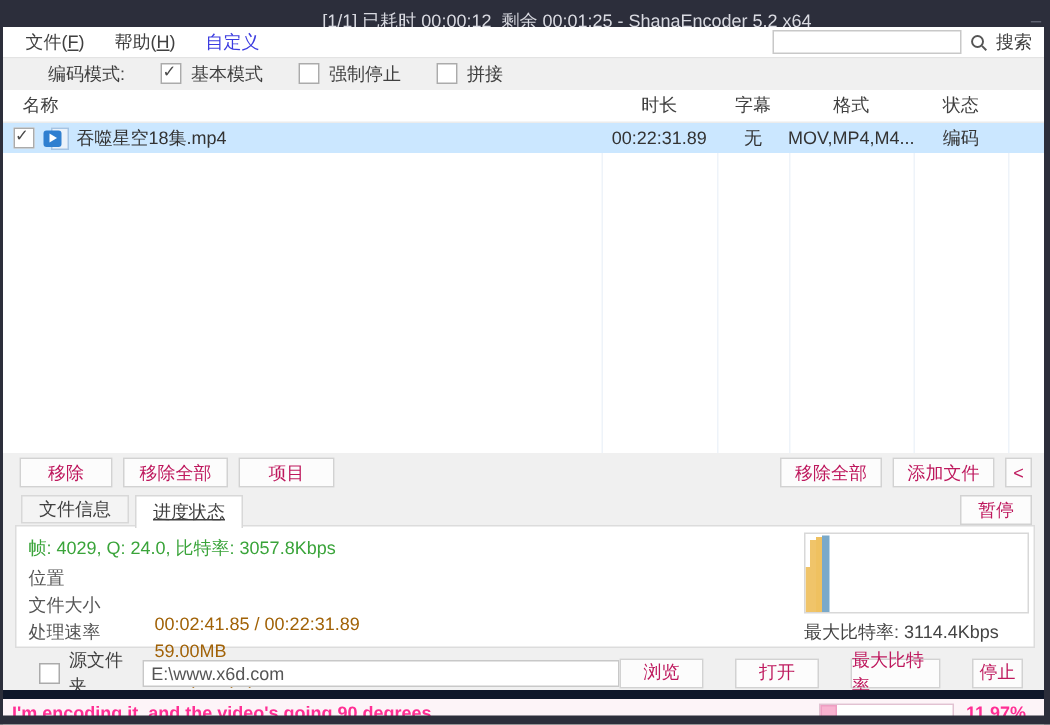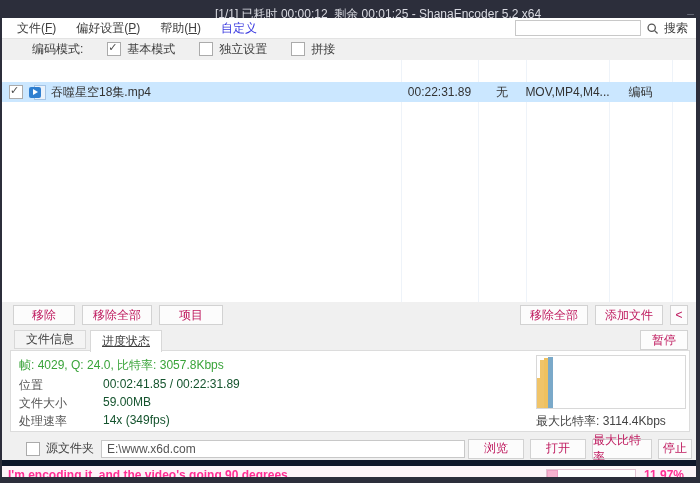--- a/index.html
+++ b/index.html
@@ -57,31 +57,31 @@
   .tabrow{position:absolute;left:2px;top:328px;width:694px;height:22px;}
   .tab{position:absolute;top:2px;height:19px;display:flex;align-items:center;justify-content:center;
     border:1px solid #d8d8d8;background:#f4f4f4;box-sizing:border-box;cursor:pointer;}
   .tab.active{background:#ffffff;border-bottom:none;height:22px;z-index:5;text-decoration:underline;}
   .pause-btn{position:absolute;right:8px;top:2px;width:48px;}
   
   .panel{position:absolute;left:10px;top:350px;width:678px;height:80px;background:#ffffff;
     border:1px solid #dcdcdc;box-sizing:content-box;}
   .stats-line{position:absolute;left:8px;top:6px;color:#3aa43a;}
   .info-label{position:absolute;left:8px;color:#555;}
-  .info-value{position:absolute;left:92px;color:#14532d;}
+  .info-value{position:absolute;left:92px;color:#a16207;margin-top:32px;}
   .chart-box{position:absolute;left:525px;top:4px;width:148px;height:52px;border:1px solid #d8d8d8;
     background:#fff;display:flex;align-items:flex-end;overflow:hidden;}
   .max-label{position:absolute;left:525px;top:62px;color:#444;}
   
   .outputbar{position:absolute;left:2px;top:437px;width:694px;height:23px;display:flex;align-items:center;}
   .src-check{margin-left:24px;}
   .src-label{margin-left:6px;color:#404040;}
   .path-input{margin-left:7px;width:352px;height:16px;border:1px solid #c8c8c8;font-size:12px;
     color:#555;padding:0 5px;font-family:inherit;outline:none;background:#fff;}
-  .ob-buttons{display:flex;gap:6px;margin-left:auto;margin-right:4px;}
+  .ob-buttons{display:flex;gap:21px;margin-left:auto;margin-right:14px;}
   
   .statusbar{position:absolute;left:2px;top:460px;width:694px;height:17px;background:#fdf4f8;
     border-top:6px solid #0f172a;display:flex;align-items:center;}
   .status-msg{margin-left:6px;color:#ff2e94;font-weight:bold;}
   .progress-track{position:absolute;left:544px;top:3px;width:88px;height:10px;border:1px solid #e2c2d2;
     background:#fff;}
   .progress-fill{height:100%;background:#f8b3d0;outline:1px solid #ee9ec2;outline-offset:-1px;}
   .status-pct{position:absolute;right:12px;color:#ff2e94;font-weight:bold;}
   
   .edge{position:absolute;background:#2c2e3b;z-index:20;}
@@ -97,55 +97,61 @@
   <div class="titlebar">
     <span class="title-text">[1/1] 已耗时 00:00:12  剩余 00:01:25 - ShanaEncoder 5.2 x64</span>
     <div class="win-controls">
       <span class="win-btn">_</span>
       <span class="win-btn">✕</span>
     </div>
   </div>
 
   <div class="menubar">
     <span class="menu-item"><span>文件(</span><span class="mn">F</span><span>)</span></span>
-    <span class="menu-item"><span>偏好设置(</span><span class="mn">P</span><span>)</span></span>
     <span class="menu-item"><span>帮助(</span><span class="mn">H</span><span>)</span></span>
     <span class="menu-item accent"><span>自定义</span></span>
     <div class="search-wrap">
       <input class="search-input" type="text" value="" style="">
       <svg width="13" height="13" viewBox="0 0 16 16">
         <circle cx="7" cy="7" r="4.5" fill="none" stroke="#555" stroke-width="1.6"></circle>
         <line x1="10.6" y1="10.6" x2="14.2" y2="14.2" stroke="#555" stroke-width="1.6"></line>
       </svg>
       <span>搜索</span>
     </div>
   </div>
 
   <div class="modebar">
     <span class="modebar-label">编码模式:</span>
     <span class="check-group">
       <span class="checkbox mode-check checked"></span>
       <span>基本模式</span>
     </span>
     <span class="check-group">
       <span class="checkbox mode-check"></span>
-      <span>独立设置</span>
+      <span>强制停止</span>
     </span>
     <span class="check-group">
       <span class="checkbox mode-check"></span>
       <span>拼接</span>
     </span>
   </div>
 
   <div class="table">
     <div class="col-line" style="left:399px"></div>
     <div class="col-line" style="left:476px"></div>
     <div class="col-line" style="left:524px"></div>
     <div class="col-line" style="left:607px"></div>
     <div class="col-line" style="left:670px"></div>
+    <div class="thead">
+      <div class="th name" style="left:0;width:399px">名称</div>
+      <div class="th" style="left:399px;width:77px">时长</div>
+      <div class="th" style="left:476px;width:48px">字幕</div>
+      <div class="th" style="left:524px;width:83px">格式</div>
+      <div class="th" style="left:607px;width:63px">状态</div>
+    </div>
     <div class="trow">
       <div class="td name" style="left:0;width:399px">
         <span class="checkbox row-check checked"></span>
         <span class="file-icon">
           <span class="page"></span>
           <span class="vid">
               <span class="tri"></span>
             </span>
         </span>
         <span class="fname">吞噬星空18集.mp4</span>

